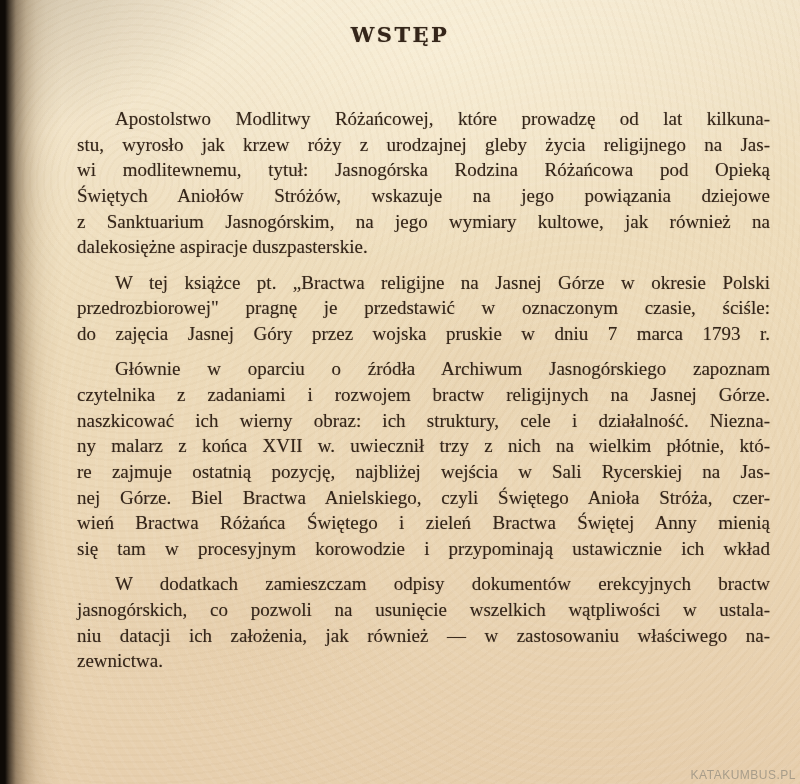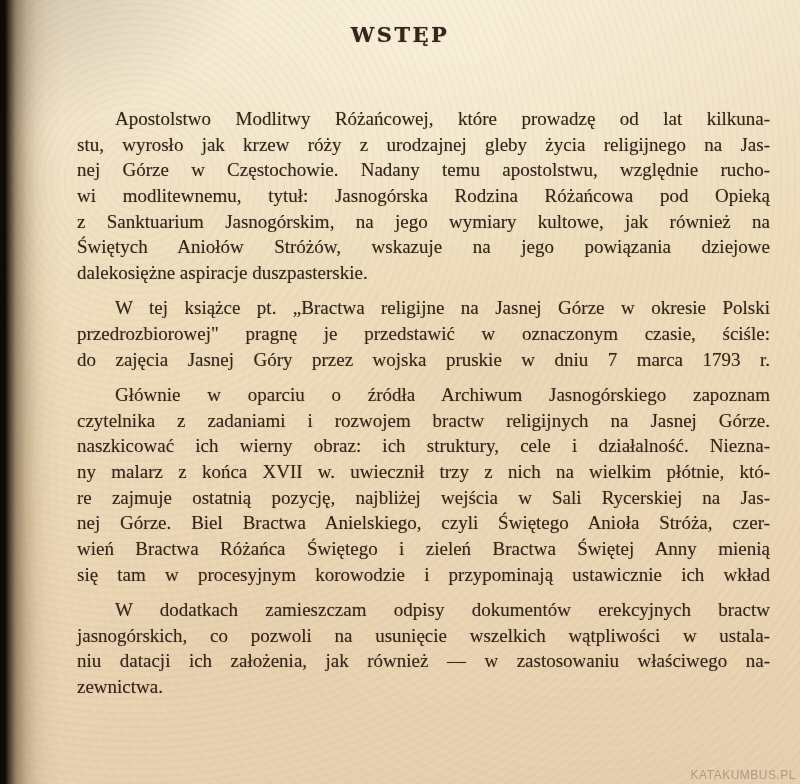--- a/index.html
+++ b/index.html
@@ -76,24 +76,23 @@
 <body>
 
 <div class="scan">
   <div class="grain"></div>
   <div class="corner-vignette"></div>
   <div class="title">WSTĘP</div>
   <div class="text-block">
       <div class="para">
         <div class="line first">Apostolstwo Modlitwy Różańcowej, które prowadzę od lat kilkuna-</div>
         <div class="line">stu, wyrosło jak krzew róży z urodzajnej gleby życia religijnego na Jas-</div>
-        <div class="line">nej Górze w Częstochowie. Nadany temu apostolstwu, względnie rucho-</div>
         <div class="line">wi modlitewnemu, tytuł: Jasnogórska Rodzina Różańcowa pod Opieką</div>
+        <div class="line">Świętych Aniołów Stróżów, wskazuje na jego powiązania dziejowe</div>
         <div class="line">z Sanktuarium Jasnogórskim, na jego wymiary kultowe, jak również na</div>
-        <div class="line">Świętych Aniołów Stróżów, wskazuje na jego powiązania dziejowe</div>
         <div class="line last">dalekosiężne aspiracje duszpasterskie.</div>
       </div>
       <div class="para">
         <div class="line first">W tej książce pt. „Bractwa religijne na Jasnej Górze w okresie Polski</div>
         <div class="line">przedrozbiorowej" pragnę je przedstawić w oznaczonym czasie, ściśle:</div>
         <div class="line">do zajęcia Jasnej Góry przez wojska pruskie w dniu 7 marca 1793 r.</div>
       </div>
       <div class="para">
         <div class="line first">Głównie w oparciu o źródła Archiwum Jasnogórskiego zapoznam</div>
         <div class="line">czytelnika z zadaniami i rozwojem bractw religijnych na Jasnej Górze.</div>

